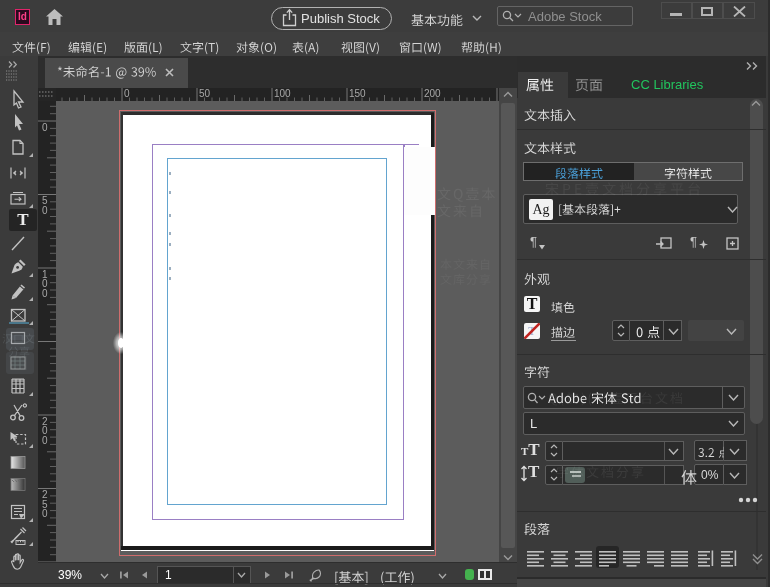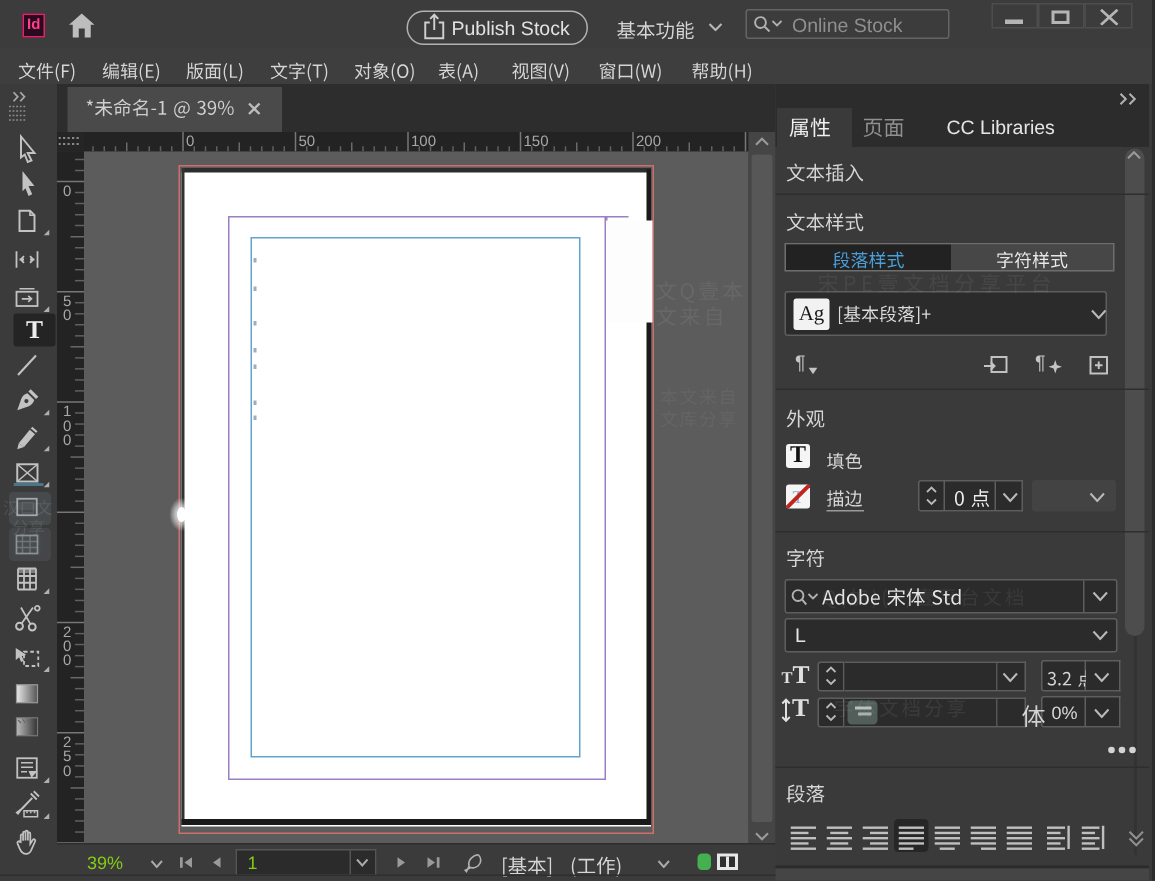--- a/index.html
+++ b/index.html
@@ -1,20 +1,20 @@
 <!DOCTYPE html>
 <html><head>
 <meta charset="utf-8">
 <style>
 * { margin:0; padding:0; box-sizing:border-box; }
 html,body { width:770px; height:587px; overflow:hidden; background:#3c3c3c;
   font-family:"Liberation Sans", sans-serif; }
 #app { position:absolute; left:0; top:0; width:770px; height:587px; background:#3c3c3c; }
 .abs { position:absolute; }
-.txt { color:#84cc16; font-size:13px; white-space:nowrap; }
+.txt { color:#ffffff; font-size:13px; white-space:nowrap; }
 </style>
 </head>
 <body>
 <div id="app">
 
 <div class="abs" style="left:0;top:0;width:770px;height:32px;background:#3c3c3c;"></div>
 
 <div class="abs" style="left:15px;top:9px;width:15px;height:16px;background:#2a0a1e;border:1.5px solid #e0246a;color:#ff3f88;font-size:10px;font-weight:bold;text-align:center;line-height:13px;">Id</div>
 
 <svg class="abs" style="left:45px;top:8px;" width="19" height="18" viewBox="0 0 19 18">
@@ -34,21 +34,21 @@
 <svg class="abs" style="left:472px;top:15px;" width="10" height="6" viewBox="0 0 10 6">
       <path d="M1 1 L5 5 L9 1" fill="none" stroke="#b8b8b8" stroke-width="1.4"></path>
     </svg>
 
 <div class="abs" style="left:497px;top:6px;width:136px;height:20px;border:1px solid #646464;border-radius:2px;"></div>
 <svg class="abs" style="left:502px;top:10px;" width="22" height="12" viewBox="0 0 22 12">
 <circle cx="5" cy="5" r="3.6" fill="none" stroke="#b0b0b0" stroke-width="1.3"></circle>
 <path d="M7.8 7.8 L11 11" stroke="#b0b0b0" stroke-width="1.3"></path>
 <path d="M13 4 L16 7 L19 4" fill="none" stroke="#b0b0b0" stroke-width="1.2"></path>
 </svg>
-<div class="abs txt" style="left:528px;top:9px;color:#8f8f8f;font-size:13px;">Online Stock</div>
+<div class="abs txt" style="left:528px;top:9px;color:#8f8f8f;font-size:13px;">Adobe Stock</div>
 
 <div class="abs" style="left:661px;top:2px;width:31px;height:17px;border:1px solid #4d4d4d;"></div>
 <div class="abs" style="left:692px;top:2px;width:31px;height:17px;border:1px solid #4d4d4d;"></div>
 <div class="abs" style="left:723px;top:2px;width:32px;height:17px;border:1px solid #4d4d4d;"></div>
 <div class="abs" style="left:670px;top:13px;width:12px;height:3px;background:#b5b5b5;"></div>
 <div class="abs" style="left:701px;top:7px;width:12px;height:9px;border:2px solid #b5b5b5;"></div>
 <svg class="abs" style="left:733px;top:6px;" width="13" height="11" viewBox="0 0 13 11">
 <path d="M1 0.5 L12 10.5 M12 0.5 L1 10.5" stroke="#b5b5b5" stroke-width="1.8"></path>
 </svg>
 
@@ -478,21 +478,21 @@
 <svg class="abs" style="left:746px;top:62px;" width="13" height="8" viewBox="0 0 13 8">
       <path d="M1 0.5 L4.5 4 L1 7.5 M7 0.5 L10.5 4 L7 7.5" fill="none" stroke="#b0b0b0" stroke-width="1.4"></path>
     </svg>
 <div class="abs" style="left:518px;top:72px;width:50px;height:26px;background:#3a3a3a;"></div>
 <svg class="abs" style="left:526px;top:74px;" width="31" height="21" viewBox="0 0 31 21">
       <path transform="translate(0 16.20)" d="M3 -10.3H11.4V-9.1H3ZM1.96 -11.1V-7.1C1.96 -4.8 1.8 -1.7 0.4 0.5C0.7 0.6 1.2 0.9 1.4 1C2.8 -1.26 3 -4.7 3 -7.1V-8.2H12.4V-11.1ZM5.04 -5.3H7.5V-4.34H5.04ZM8.47 -5.3H11V-4.34H8.47ZM9.4 -1.68 9.8 -1.1 8.47 -1V-2.1H11.6V0.2C11.6 0.3 11.6 0.4 11.4 0.4C11.27 0.4 10.8 0.4 10.1 0.4C10.2 0.6 10.36 0.9 10.4 1.1C11.3 1.1 11.9 1.1 12.2 0.98C12.5 0.84 12.6 0.63 12.6 0.2V-2.9H8.47V-3.7H12V-6H8.47V-6.8C9.7 -6.93 10.9 -7.07 11.8 -7.2L11.2 -7.9C9.5 -7.6 6.3 -7.4 3.8 -7.3C3.9 -7.2 3.99 -6.8 4 -6.65C5.1 -6.65 6.3 -6.7 7.5 -6.8V-6H4.1V-3.7H7.5V-2.9H3.5V1.1H4.5V-2.1H7.5V-1L5.1 -0.91L5.11 -0.1C6.5 -0.2 8.3 -0.3 10.2 -0.4L10.57 0.3L11.2 0.1C11 -0.4 10.4 -1.3 10 -1.9Z M16.4 -11.76V1.1H17.5V-11.76ZM15.1 -9.1C15 -8 14.77 -6.4 14.4 -5.5L15.2 -5.2C15.6 -6.23 15.8 -7.84 15.9 -9ZM17.6 -9.2C18 -8.4 18.4 -7.4 18.5 -6.8L19.3 -7.2C19.2 -7.8 18.7 -8.75 18.3 -9.5ZM18.7 -0.4V0.6H27.3V-0.4H23.8V-3.9H26.6V-4.9H23.8V-7.8H27V-8.8H23.8V-11.7H22.7V-8.8H21C21.14 -9.5 21.3 -10.22 21.4 -10.9L20.4 -11.1C20.1 -9.2 19.5 -7.3 18.7 -6.09C19 -6 19.46 -5.74 19.67 -5.6C20 -6.2 20.4 -6.9 20.6 -7.8H22.7V-4.9H19.7V-3.9H22.7V-0.4Z" fill="#f0f0f0"></path>
     </svg>
 <svg class="abs" style="left:575px;top:74px;" width="31" height="21" viewBox="0 0 31 21">
       <path transform="translate(0 16.20)" d="M6.5 -6.5V-3.9C6.5 -2.4 5.9 -0.77 0.7 0.3C0.9 0.49 1.2 0.9 1.3 1.12C6.79 -0.1 7.6 -2 7.6 -3.92V-6.5ZM7.63 -1.54C9.3 -0.8 11.4 0.4 12.39 1.2L13 0.3C12 -0.4 9.8 -1.6 8.2 -2.3ZM2.4 -8.33V-1.8H3.5V-7.4H10.64V-1.82H11.7V-8.33H6.7C7 -8.82 7.2 -9.4 7.49 -10.01H13.09V-10.99H1V-10.01H6.3C6.1 -9.5 5.9 -8.8 5.6 -8.33Z M19.4 -4.7H22.4V-3.1H19.4ZM19.4 -5.53V-7.1H22.4V-5.53ZM19.4 -2.24H22.4V-0.6H19.4ZM14.8 -10.8V-9.8H20.2C20.1 -9.3 20 -8.6 19.8 -8.1H15.5V1.12H16.5V0.4H25.48V1.12H26.5V-8.1H20.9L21.4 -9.8H27.23V-10.8ZM16.5 -0.6V-7.1H18.48V-0.6ZM25.48 -0.6H23.4V-7.1H25.48Z" fill="#909090"></path>
     </svg>
-<div class="abs txt" style="left:631px;top:77px;font-size:13px;color:#e5e5e5;">CC Libraries</div>
+<div class="abs txt" style="left:631px;top:77px;font-size:13px;color:#22c55e;">CC Libraries</div>
 
 <svg class="abs" style="left:524px;top:105px;" width="55" height="20" viewBox="0 0 55 20">
       <path transform="translate(0 15.04)" d="M5.5 -10.7C5.9 -10.1 6.3 -9.2 6.5 -8.7L7.54 -9C7.4 -9.5 6.9 -10.4 6.5 -11ZM0.65 -8.6V-7.67H2.7C3.4 -5.7 4.5 -4 5.8 -2.6C4.4 -1.4 2.6 -0.52 0.5 0.1C0.7 0.3 1 0.8 1.1 1C3.25 0.3 5.1 -0.6 6.5 -1.9C8 -0.6 9.8 0.4 11.9 0.9C12.1 0.7 12.35 0.26 12.6 0.1C10.5 -0.5 8.7 -1.4 7.3 -2.6C8.6 -4 9.6 -5.6 10.3 -7.67H12.4V-8.6ZM6.6 -3.3C5.33 -4.5 4.4 -6 3.7 -7.67H9.2C8.6 -5.9 7.7 -4.5 6.6 -3.3Z M18.98 -10.9V-8.2H13.8V-7.2H17.8C16.8 -5 15.21 -2.9 13.5 -1.8C13.7 -1.6 14.04 -1.3 14.2 -1C16.1 -2.3 17.8 -4.6 18.8 -7.2H18.98V-2.4H15.9V-1.4H18.98V1.04H20V-1.4H23V-2.4H20V-7.2H20.2C21.2 -4.6 22.9 -2.3 24.8 -1.1C24.96 -1.3 25.3 -1.7 25.5 -1.9C23.7 -2.9 22.1 -5 21.2 -7.2H25.2V-8.2H20V-10.9Z M35.5 -3.2V-2.3H37V-0.5H35V-7H38.35V-7.9H35V-9.5C36.01 -9.6 37 -9.8 37.7 -10L37.18 -10.8C35.8 -10.4 33.3 -10.1 31.2 -10C31.3 -9.8 31.4 -9.4 31.5 -9.2C32.3 -9.2 33.2 -9.3 34.1 -9.4V-7.9H30.8V-7H34.1V-0.5H32V-2.3H33.6V-3.1H32V-4.7C32.5 -4.9 33.1 -5.1 33.6 -5.3L33.1 -6.1C32.6 -5.8 31.8 -5.5 31.1 -5.3V1H32V0.4H37V1.1H37.9V-5.6H35.5V-4.8H37V-3.2ZM28.08 -10.92V-8.3H26.7V-7.4H28.08V-4.4L26.5 -4L26.7 -3.1L28.08 -3.5V-0.1C28.08 0.1 28 0.1 27.9 0.1C27.8 0.1 27.4 0.1 26.9 0.1C27.1 0.4 27.2 0.8 27.2 1C27.9 1 28.34 1 28.6 0.8C28.9 0.7 29 0.4 29 -0.1V-3.8L30.4 -4.2L30.3 -5.1L29 -4.7V-7.4H30.3V-8.3H29V-10.92Z M42.8 -9.8C43.7 -9.2 44.4 -8.5 44.9 -7.7C44.1 -4 42.5 -1.3 39.5 0.2C39.8 0.4 40.2 0.8 40.43 0.9C43.1 -0.6 44.7 -3 45.7 -6.4C47.2 -3.8 48.1 -0.8 51.1 0.9C51.1 0.6 51.4 0.1 51.5 -0.2C47.2 -2.8 47.6 -7.67 43.4 -10.6Z" fill="#d6d6d6"></path>
     </svg>
 <div class="abs" style="left:517px;top:129px;width:253px;height:1px;background:#2e2e2e;"></div>
 <svg class="abs" style="left:524px;top:138px;" width="55" height="20" viewBox="0 0 55 20">
       <path transform="translate(0 15.04)" d="M5.5 -10.7C5.9 -10.1 6.3 -9.2 6.5 -8.7L7.54 -9C7.4 -9.5 6.9 -10.4 6.5 -11ZM0.65 -8.6V-7.67H2.7C3.4 -5.7 4.5 -4 5.8 -2.6C4.4 -1.4 2.6 -0.52 0.5 0.1C0.7 0.3 1 0.8 1.1 1C3.25 0.3 5.1 -0.6 6.5 -1.9C8 -0.6 9.8 0.4 11.9 0.9C12.1 0.7 12.35 0.26 12.6 0.1C10.5 -0.5 8.7 -1.4 7.3 -2.6C8.6 -4 9.6 -5.6 10.3 -7.67H12.4V-8.6ZM6.6 -3.3C5.33 -4.5 4.4 -6 3.7 -7.67H9.2C8.6 -5.9 7.7 -4.5 6.6 -3.3Z M18.98 -10.9V-8.2H13.8V-7.2H17.8C16.8 -5 15.21 -2.9 13.5 -1.8C13.7 -1.6 14.04 -1.3 14.2 -1C16.1 -2.3 17.8 -4.6 18.8 -7.2H18.98V-2.4H15.9V-1.4H18.98V1.04H20V-1.4H23V-2.4H20V-7.2H20.2C21.2 -4.6 22.9 -2.3 24.8 -1.1C24.96 -1.3 25.3 -1.7 25.5 -1.9C23.7 -2.9 22.1 -5 21.2 -7.2H25.2V-8.2H20V-10.9Z M31.7 -10.5C32.2 -9.9 32.6 -9 32.8 -8.4L33.7 -8.8C33.54 -9.4 33 -10.2 32.6 -10.9ZM36.7 -11C36.4 -10.2 35.9 -9.2 35.5 -8.4H31.2V-7.5H34.1V-5.7H31.59V-4.8H34.1V-3H30.7V-2.08H34.1V1H35.1V-2.08H38.3V-3H35.1V-4.8H37.6V-5.7H35.1V-7.5H38.1V-8.4H36.5C36.9 -9.1 37.31 -9.9 37.7 -10.6ZM28.4 -10.92V-8.4H26.7V-7.5H28.4C28 -5.7 27.2 -3.7 26.4 -2.6C26.6 -2.3 26.8 -1.9 26.9 -1.6C27.5 -2.4 28 -3.7 28.4 -5V1H29.3V-5.72C29.7 -5.1 30.1 -4.3 30.2 -3.9L30.8 -4.6C30.6 -5 29.7 -6.5 29.3 -6.9V-7.5H30.7V-8.4H29.3V-10.92Z M48.2 -10.3C48.9 -9.8 49.7 -9.1 50.1 -8.6L50.8 -9.3C50.4 -9.7 49.5 -10.4 48.9 -10.8ZM46.3 -10.9C46.3 -10.1 46.4 -9.3 46.41 -8.5H39.7V-7.54H46.5C46.8 -2.7 47.9 1.1 50 1.1C51 1.1 51.4 0.4 51.6 -1.9C51.3 -2 50.9 -2.2 50.7 -2.4C50.6 -0.7 50.5 0.1 50.1 0.1C48.8 0.1 47.8 -3.1 47.5 -7.54H51.3V-8.5H47.4C47.4 -9.3 47.4 -10 47.4 -10.9ZM39.8 -0.3 40.1 0.65C41.7 0.3 44.1 -0.26 46.3 -0.8L46.3 -1.7L43.5 -1.1V-4.7H45.9V-5.6H40.17V-4.7H42.51V-0.9Z" fill="#d6d6d6"></path>
     </svg>
 
 <div class="abs" style="left:523px;top:162px;width:220px;height:19px;border:1px solid #6e6e6e;">

